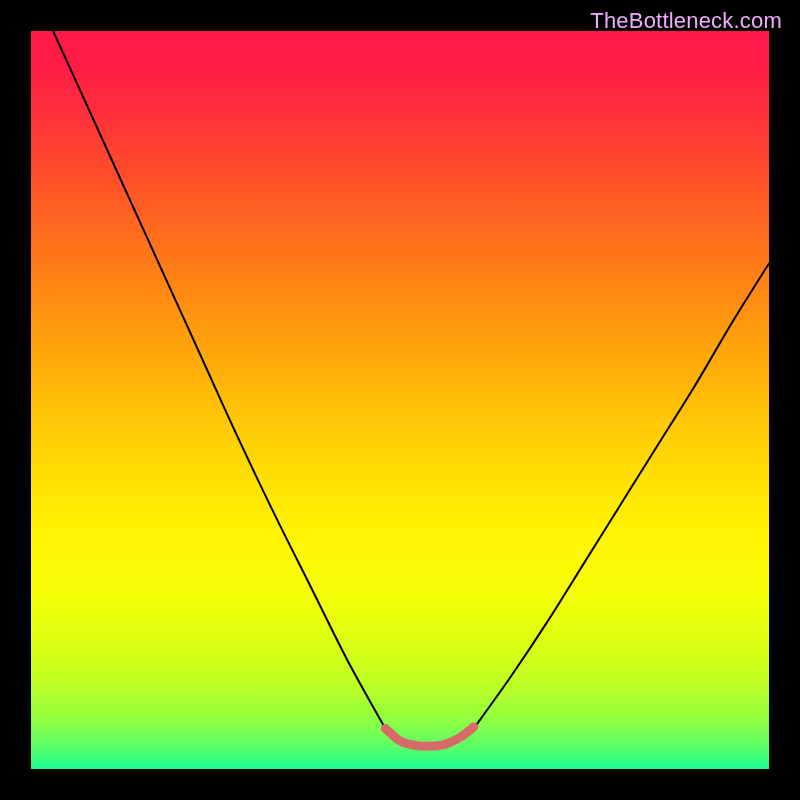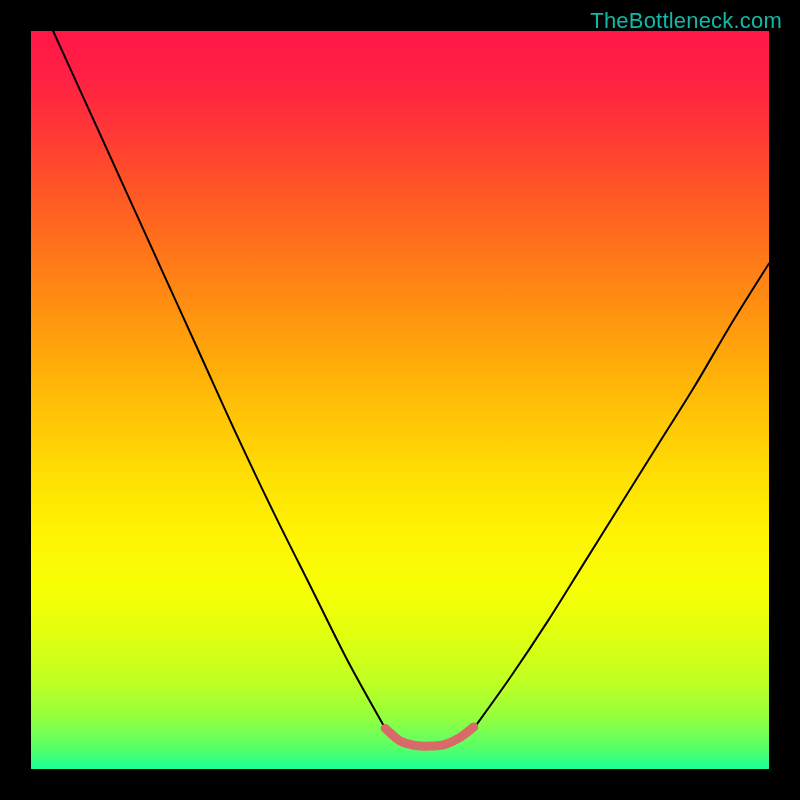--- a/index.html
+++ b/index.html
@@ -35,21 +35,21 @@
     position: absolute;
     left: 0;
     top: 0;
     width: 100%;
     height: 100%;
   }
   .watermark {
     position: absolute;
     top: 8px;
     right: 18px;
-    color: #14b8a6;
+    color: #f0abfc;
     font-size: 22px;
     font-weight: 500;
     letter-spacing: 0.2px;
     white-space: nowrap;
   }
 </style>
 </head>
 <body>
 
 <div class="canvas-wrap">

